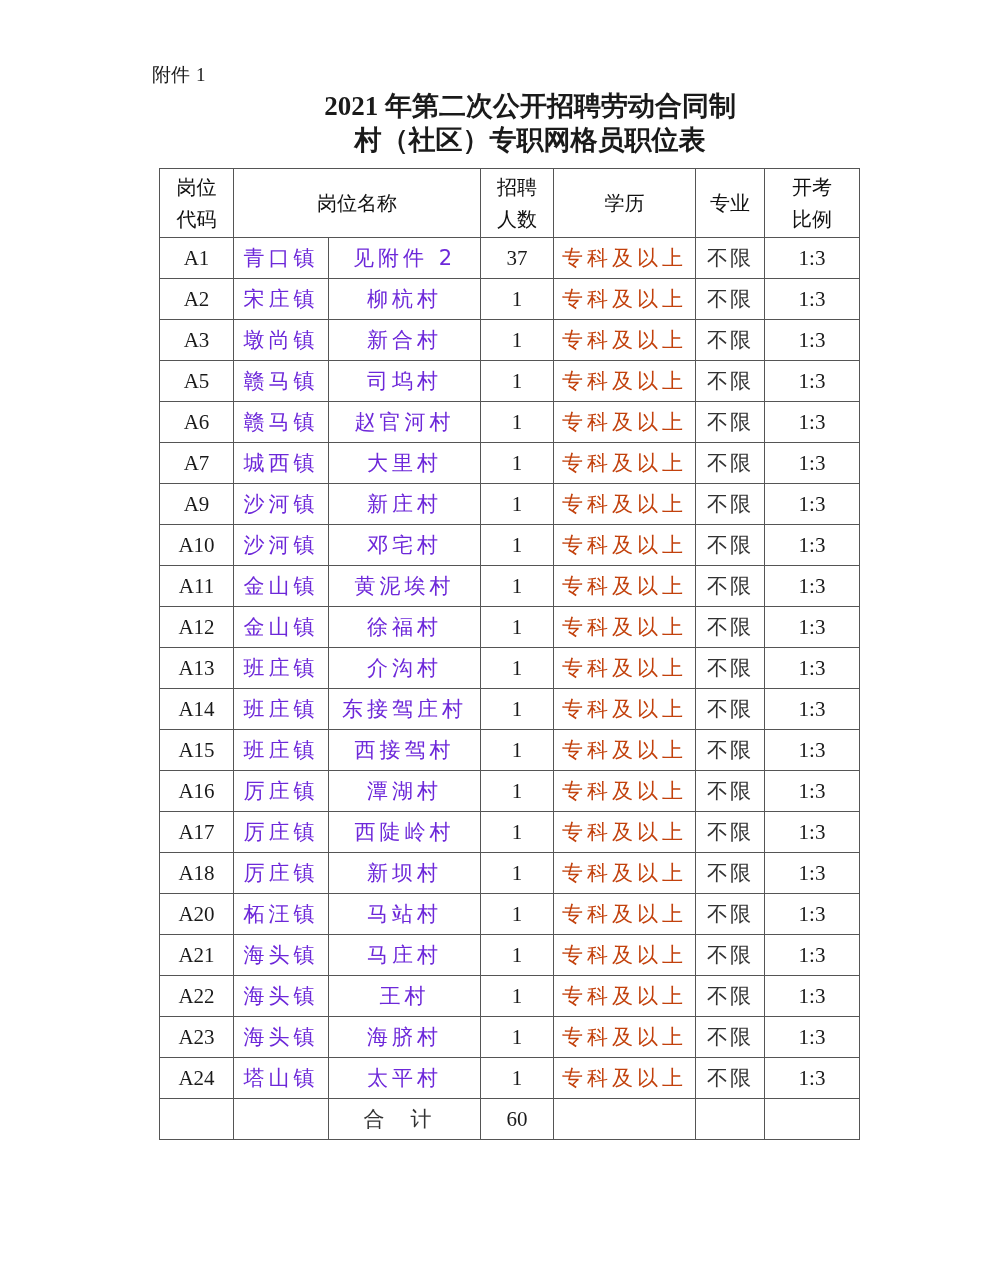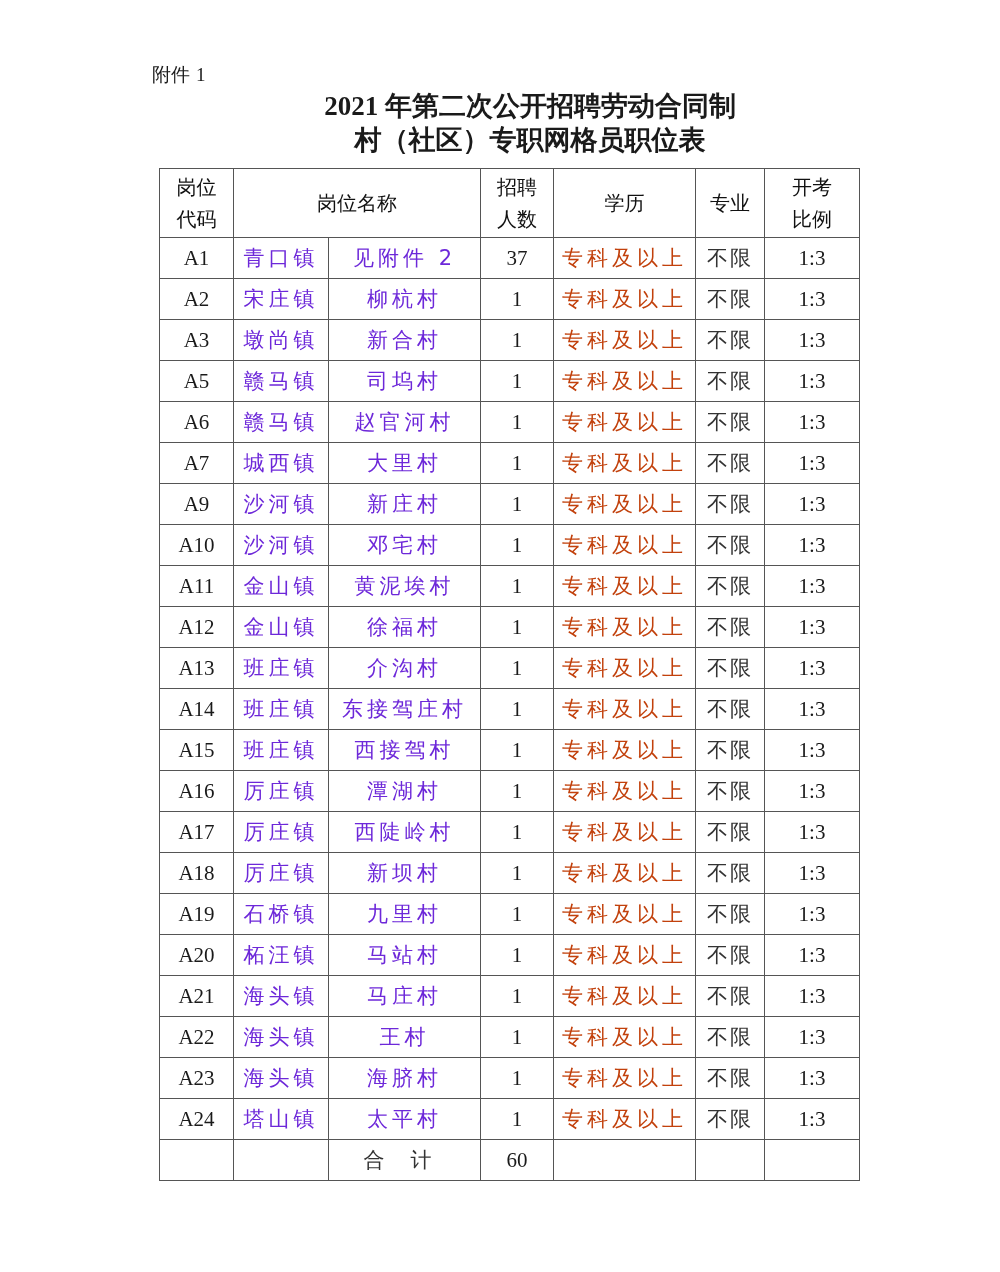--- a/index.html
+++ b/index.html
@@ -206,29 +206,20 @@
       <tr class="row">
         <td class="code">A18</td>
         <td class="cjk">厉庄镇</td>
         <td class="cjk">新坝村</td>
         <td class="num">1</td>
         <td class="edu">专科及以上</td>
         <td class="major">不限</td>
         <td class="ratio">1:3</td>
       </tr>
       <tr class="row">
-        <td class="code">A19</td>
-        <td class="cjk">石桥镇</td>
-        <td class="cjk">九里村</td>
-        <td class="num">1</td>
-        <td class="edu">专科及以上</td>
-        <td class="major">不限</td>
-        <td class="ratio">1:3</td>
-      </tr>
-      <tr class="row">
         <td class="code">A20</td>
         <td class="cjk">柘汪镇</td>
         <td class="cjk">马站村</td>
         <td class="num">1</td>
         <td class="edu">专科及以上</td>
         <td class="major">不限</td>
         <td class="ratio">1:3</td>
       </tr>
       <tr class="row">
         <td class="code">A21</td>

